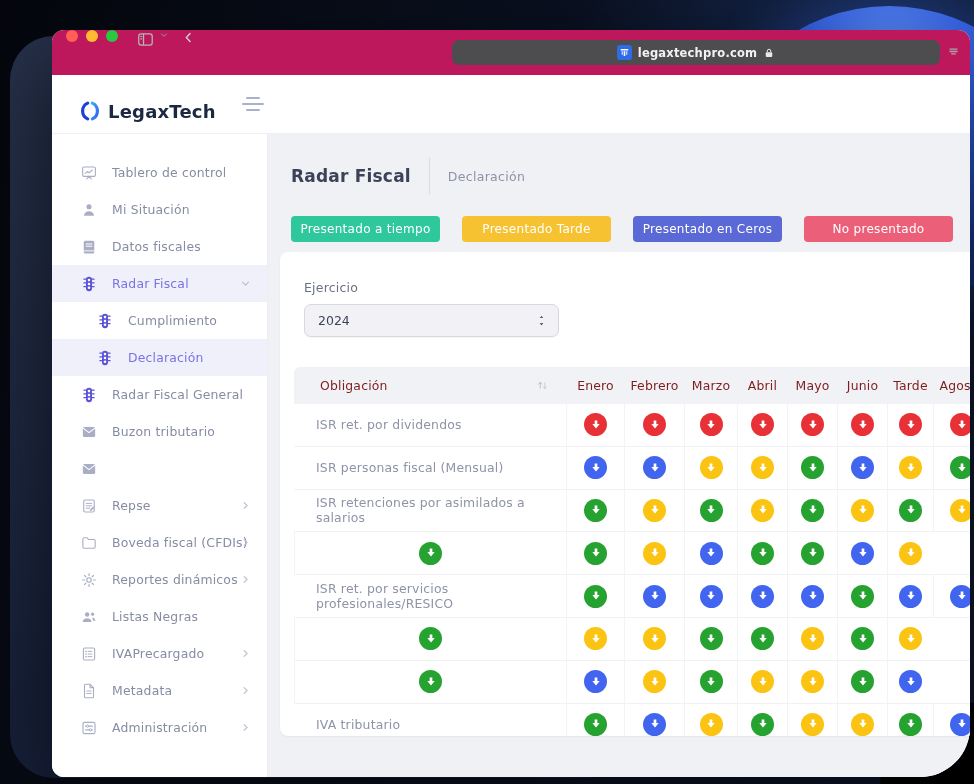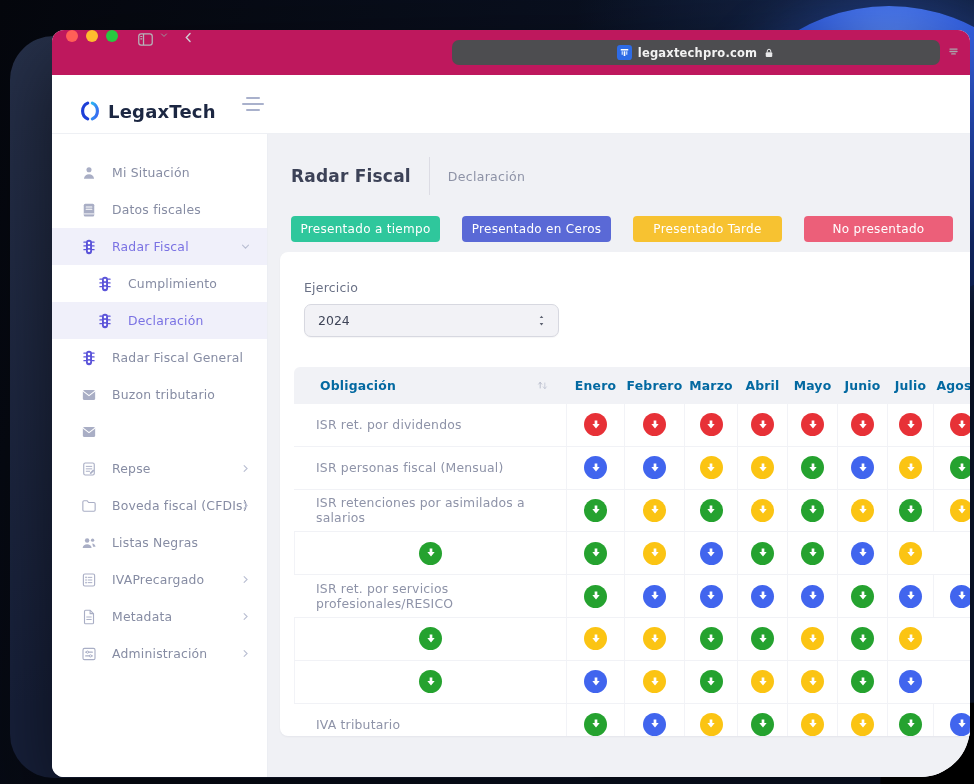--- a/index.html
+++ b/index.html
@@ -68,21 +68,21 @@
   .filter-label{font-size:12.5px;color:#6a7186;margin-bottom:9px;letter-spacing:.2px;}
   .select{width:230px;height:31px;background:#f2f2f6;border:1px solid #d7d8e0;border-radius:7px;
     display:flex;align-items:center;padding:0 10px 0 13px;font-size:12.5px;color:#3f4558;
     cursor:pointer;justify-content:space-between;box-shadow:0 1px 1px rgba(20,25,50,.04);}
   .select .stepper{display:inline-flex;}
   
   .tbl{margin:30px 0 0 14px;font-size:12.4px;}
   .t-head,.t-row{display:grid;grid-template-columns:272px 58px 60px 53px 50px 50px 50px 46px 56px;}
   .t-head{background:#f1f2f6;border-radius:6px 6px 0 0;height:37px;}
   .t-head .t-cell{display:flex;align-items:center;justify-content:center;
-    color:#0369a1;font-weight:bold;letter-spacing:.2px;}
+    color:#7f1d1d;font-weight:normal;letter-spacing:.2px;}
   .t-head .t-cell.first{justify-content:space-between;padding:0 16px 0 26px;}
   .t-row{height:41.8px;border-top:1px solid #f1f2f6;background:#fff;}
   .t-row:first-of-type{border-top:none;}
   .t-row .t-cell{display:flex;align-items:center;justify-content:center;}
   .t-row .t-cell.month,.t-head .t-cell.month{border-left:1px solid #f2f3f7;}
   .t-head .t-cell.month{border-left-color:transparent;}
   .t-row .t-cell.first{justify-content:flex-start;padding-left:22px;color:#8e93a8;letter-spacing:.2px;}
   .status-dot{width:23px;height:23px;border-radius:50%;display:inline-flex;align-items:center;justify-content:center;}
   .status-dot svg{width:14px;height:14px;}
   .sort-ic{display:inline-flex;}
@@ -157,20 +157,30 @@
         <i></i>
         <i></i>
         <i></i>
       </div>
   </div>
 
   <div class="app-body">
     <nav class="sidebar" id="sidebar-list">
         <div class="s-item">
           <span class="s-icon">
+            <svg viewBox="0 0 24 24" fill="none">
+              <rect x="3.5" y="4" width="17" height="12.5" rx="1.8" stroke="currentColor" stroke-width="1.5"></rect>
+              <path d="M7 12.5l3-2.8 2.2 2 4.3-3.7" stroke="currentColor" stroke-width="1.4" stroke-linecap="round" stroke-linejoin="round"></path>
+              <path d="M9 20l3-3.5L15 20" stroke="currentColor" stroke-width="1.5" stroke-linecap="round"></path>
+            </svg>
+          </span>
+          <span>Tablero de control</span>
+        </div>
+        <div class="s-item">
+          <span class="s-icon">
             <svg viewBox="0 0 24 24">
               <circle cx="12" cy="7.6" r="3.4" fill="currentColor"></circle>
               <path d="M5.2 19.5c.6-4 3.1-6 6.8-6s6.2 2 6.8 6z" fill="currentColor"></path>
             </svg>
           </span>
           <span>Mi Situación</span>
         </div>
         <div class="s-item">
           <span class="s-icon">
             <svg viewBox="0 0 24 24">
@@ -266,20 +276,34 @@
             </svg>
           </span>
         </div>
         <div class="s-item">
           <span class="s-icon">
             <svg viewBox="0 0 24 24" fill="none">
               <path d="M3.8 8V6.6c0-.9.7-1.6 1.6-1.6h4.1l2 2.4h7.1c.9 0 1.6.7 1.6 1.6v8.4c0 .9-.7 1.6-1.6 1.6H5.4c-.9 0-1.6-.7-1.6-1.6z" stroke="currentColor" stroke-width="1.5"></path>
             </svg>
           </span>
           <span>Boveda fiscal (CFDIs)</span>
+          <span class="s-chev">
+            <svg viewBox="0 0 24 24" fill="none">
+              <path d="M9 5.5l6.5 6.5L9 18.5" stroke="currentColor" stroke-width="2.4" stroke-linecap="round"></path>
+            </svg>
+          </span>
+        </div>
+        <div class="s-item">
+          <span class="s-icon">
+            <svg viewBox="0 0 24 24" fill="none">
+              <circle cx="12" cy="12" r="3" stroke="currentColor" stroke-width="1.5"></circle>
+              <path d="M12 3.5v2.6M12 17.9v2.6M3.5 12h2.6M17.9 12h2.6M6 6l1.9 1.9M16.1 16.1 18 18M18 6l-1.9 1.9M7.9 16.1 6 18" stroke="currentColor" stroke-width="1.5" stroke-linecap="round"></path>
+            </svg>
+          </span>
+          <span>Reportes dinámicos</span>
           <span class="s-chev">
             <svg viewBox="0 0 24 24" fill="none">
               <path d="M9 5.5l6.5 6.5L9 18.5" stroke="currentColor" stroke-width="2.4" stroke-linecap="round"></path>
             </svg>
           </span>
         </div>
         <div class="s-item">
           <span class="s-icon">
             <svg viewBox="0 0 24 24">
               <circle cx="9.5" cy="8.8" r="3" fill="currentColor"></circle>
@@ -342,25 +366,25 @@
       <div class="page-header">
         <span class="page-title">Radar Fiscal</span>
         <span class="vdiv"></span>
         <span class="crumb">Declaración</span>
       </div>
 
       <div class="legend" id="legend-row">
           <button class="chip" style="background: rgb(47, 199, 156);">
             <span>Presentado a tiempo</span>
           </button>
+          <button class="chip" style="background: rgb(247, 194, 49);">
+            <span>Presentado Tarde</span>
+          </button>
           <button class="chip" style="background: rgb(90, 105, 214);">
             <span>Presentado en Ceros</span>
-          </button>
-          <button class="chip" style="background: rgb(247, 194, 49);">
-            <span>Presentado Tarde</span>
           </button>
           <button class="chip" style="background: rgb(236, 95, 121);">
             <span>No presentado</span>
           </button>
         </div>
 
       <div class="panel">
         <div class="filter">
           <div class="filter-label">Ejercicio</div>
           <div class="select">
@@ -397,21 +421,21 @@
               <div class="t-cell month">
                 <span>Abril</span>
               </div>
               <div class="t-cell month">
                 <span>Mayo</span>
               </div>
               <div class="t-cell month">
                 <span>Junio</span>
               </div>
               <div class="t-cell month">
-                <span>Julio</span>
+                <span>Tarde</span>
               </div>
               <div class="t-cell month">
                 <span>Agosto</span>
               </div>
             </div>
           <div id="table-body">
               <div class="t-row">
                 <div class="t-cell first">
                   <span>ISR ret. por dividendos</span>
                 </div>

